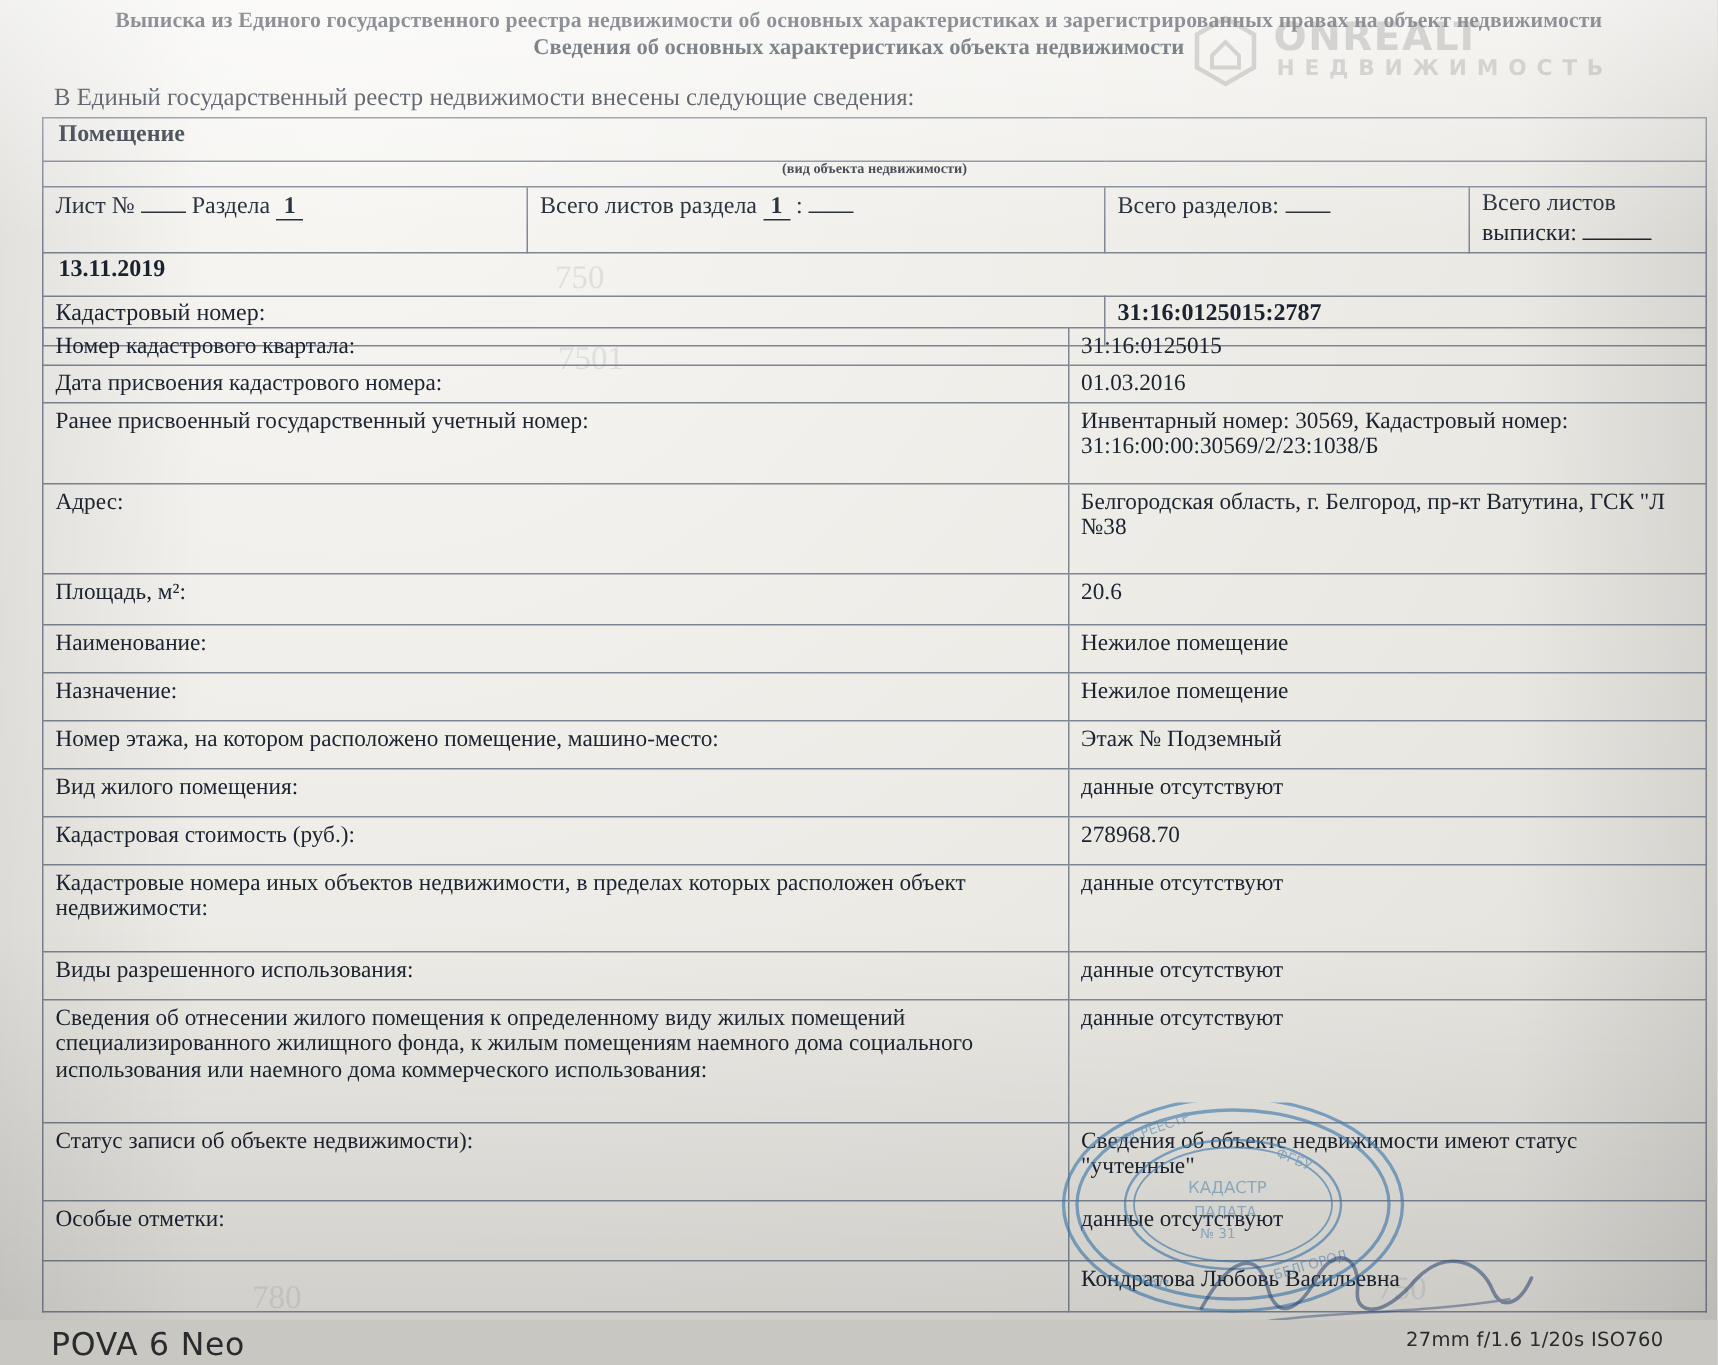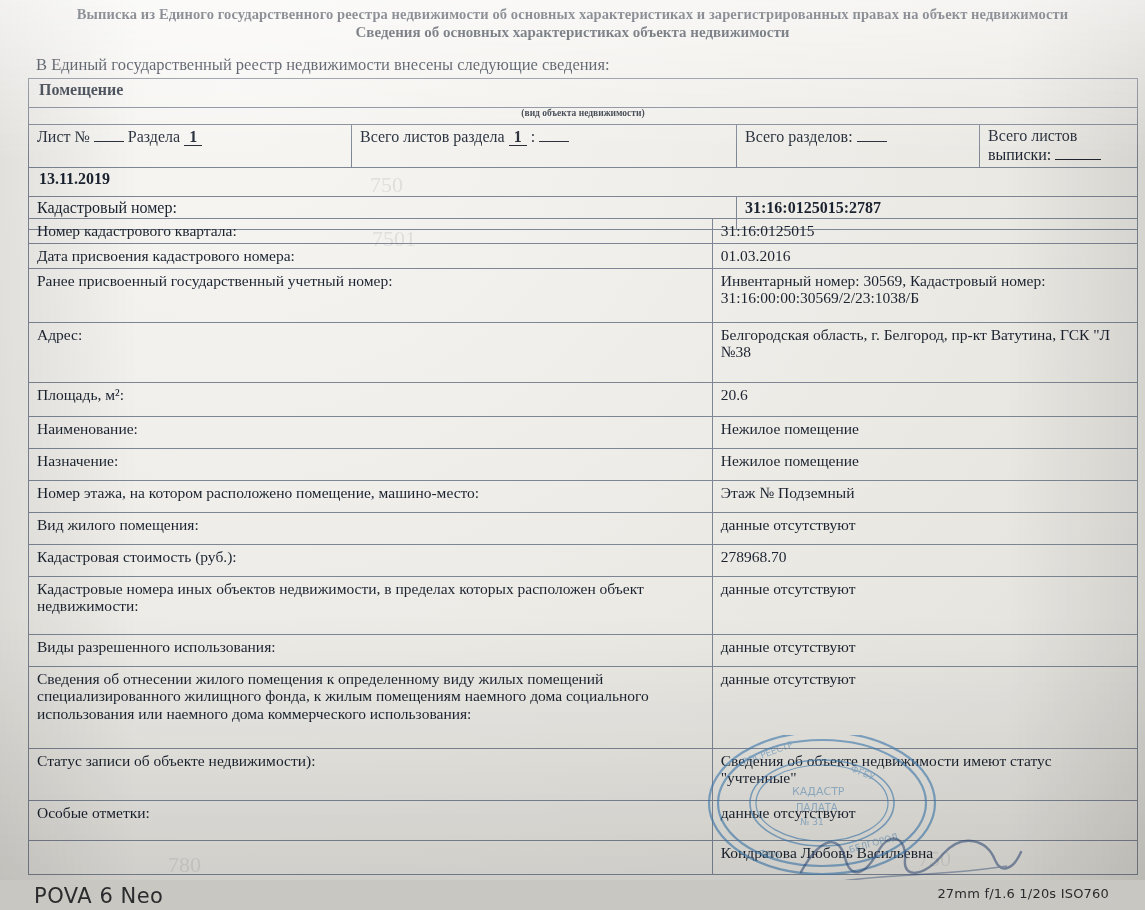--- a/index.html
+++ b/index.html
@@ -391,18 +391,26 @@
     </g>
   </svg>
 
   <svg id="signature" viewBox="0 0 230 55">
     <path d="M6 42 C 26 6, 44 4, 50 28 C 56 50, 70 46, 84 20 C 96 0, 112 8, 110 30 C 108 48, 128 48, 148 24 C 168 2, 192 10, 200 30 C 206 44, 218 40, 226 22" fill="none" stroke="#2d4a7a" stroke-width="2.4" stroke-linecap="round"></path>
     <path d="M40 52 C 90 44, 150 46, 212 36" fill="none" stroke="#2d4a7a" stroke-width="1.6" opacity="0.8"></path>
   </svg>
 
   <div id="paper-shade"></div>
 
+  <div id="watermark">
+    <svg id="wm-hex" viewBox="0 0 44 48">
+      <polygon points="22,2 41,13 41,35 22,46 3,35 3,13" fill="none" stroke="#8a8a88" stroke-width="3"></polygon>
+      <path d="M13 27 L22 18 L31 27 L31 35 L13 35 Z" fill="none" stroke="#8a8a88" stroke-width="2.6"></path>
+    </svg>
+    <div id="wm-main">ONREALT</div>
+    <div id="wm-sub">НЕДВИЖИМОСТЬ</div>
+  </div>
 
 </div>
 
 <div id="footerbar"></div>
 <div id="cam-model">POVA 6 Neo</div>
 <div id="cam-exif">27mm f/1.6 1/20s ISO760</div>
 
 </body></html>

